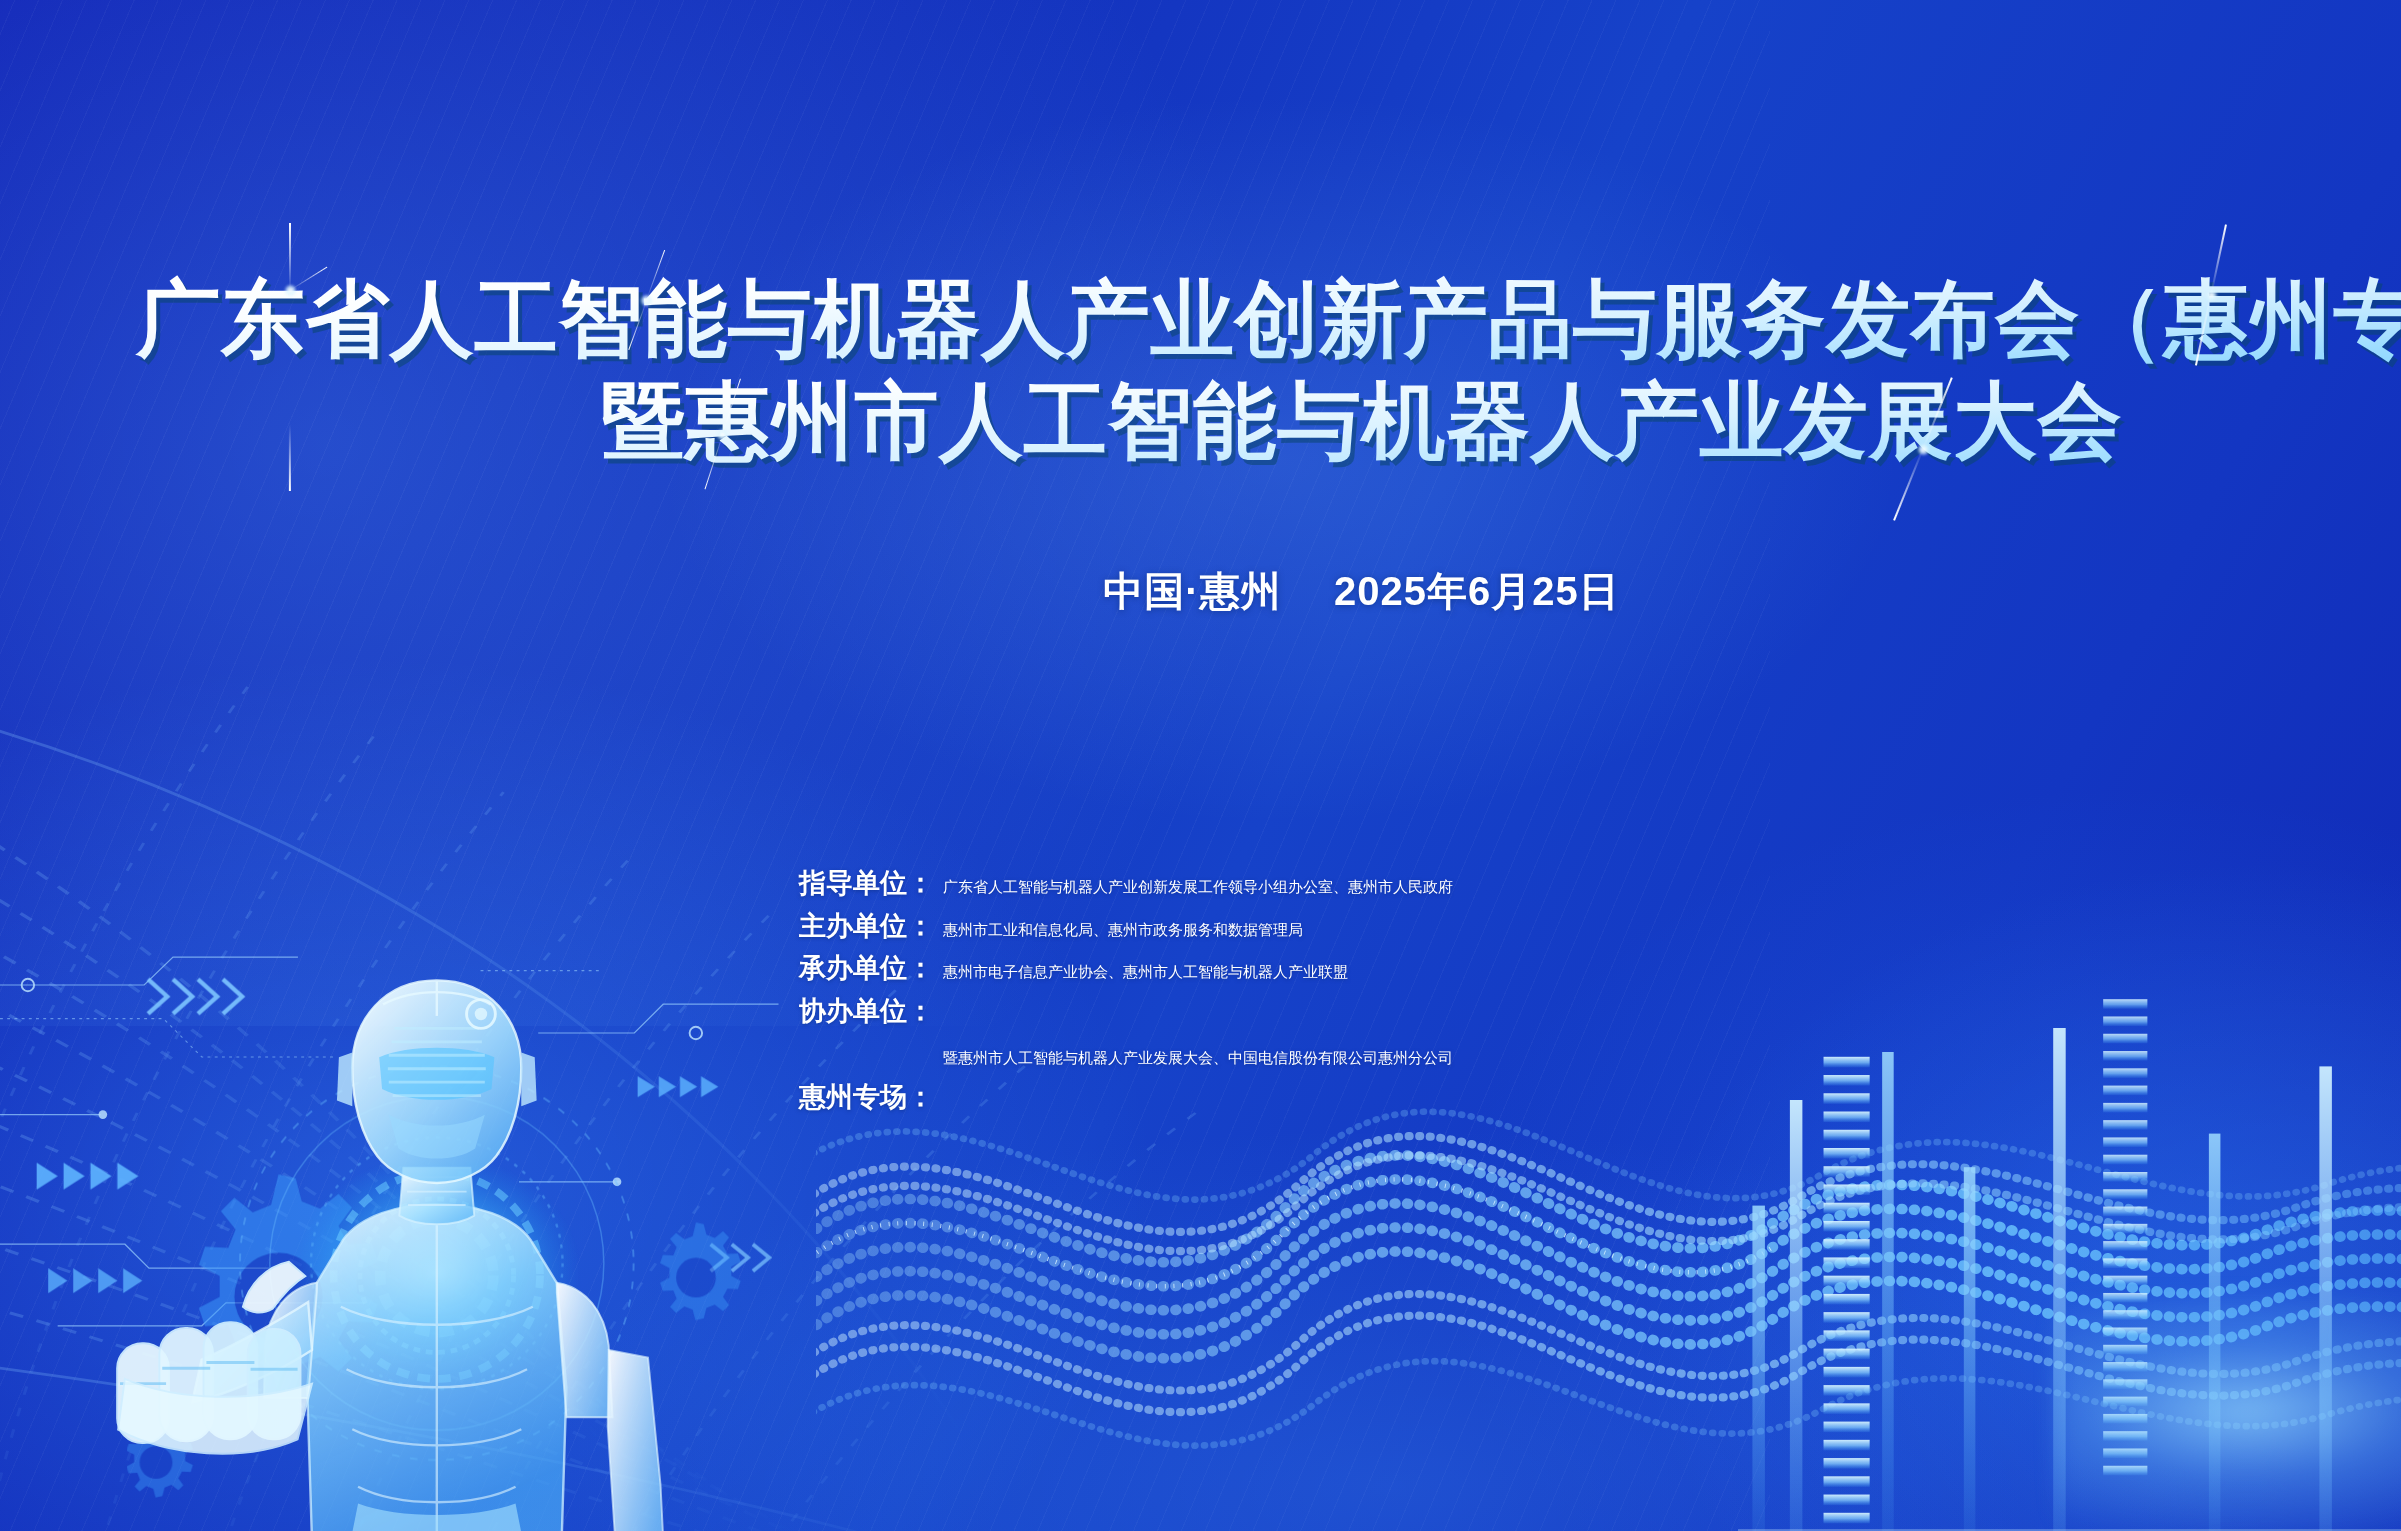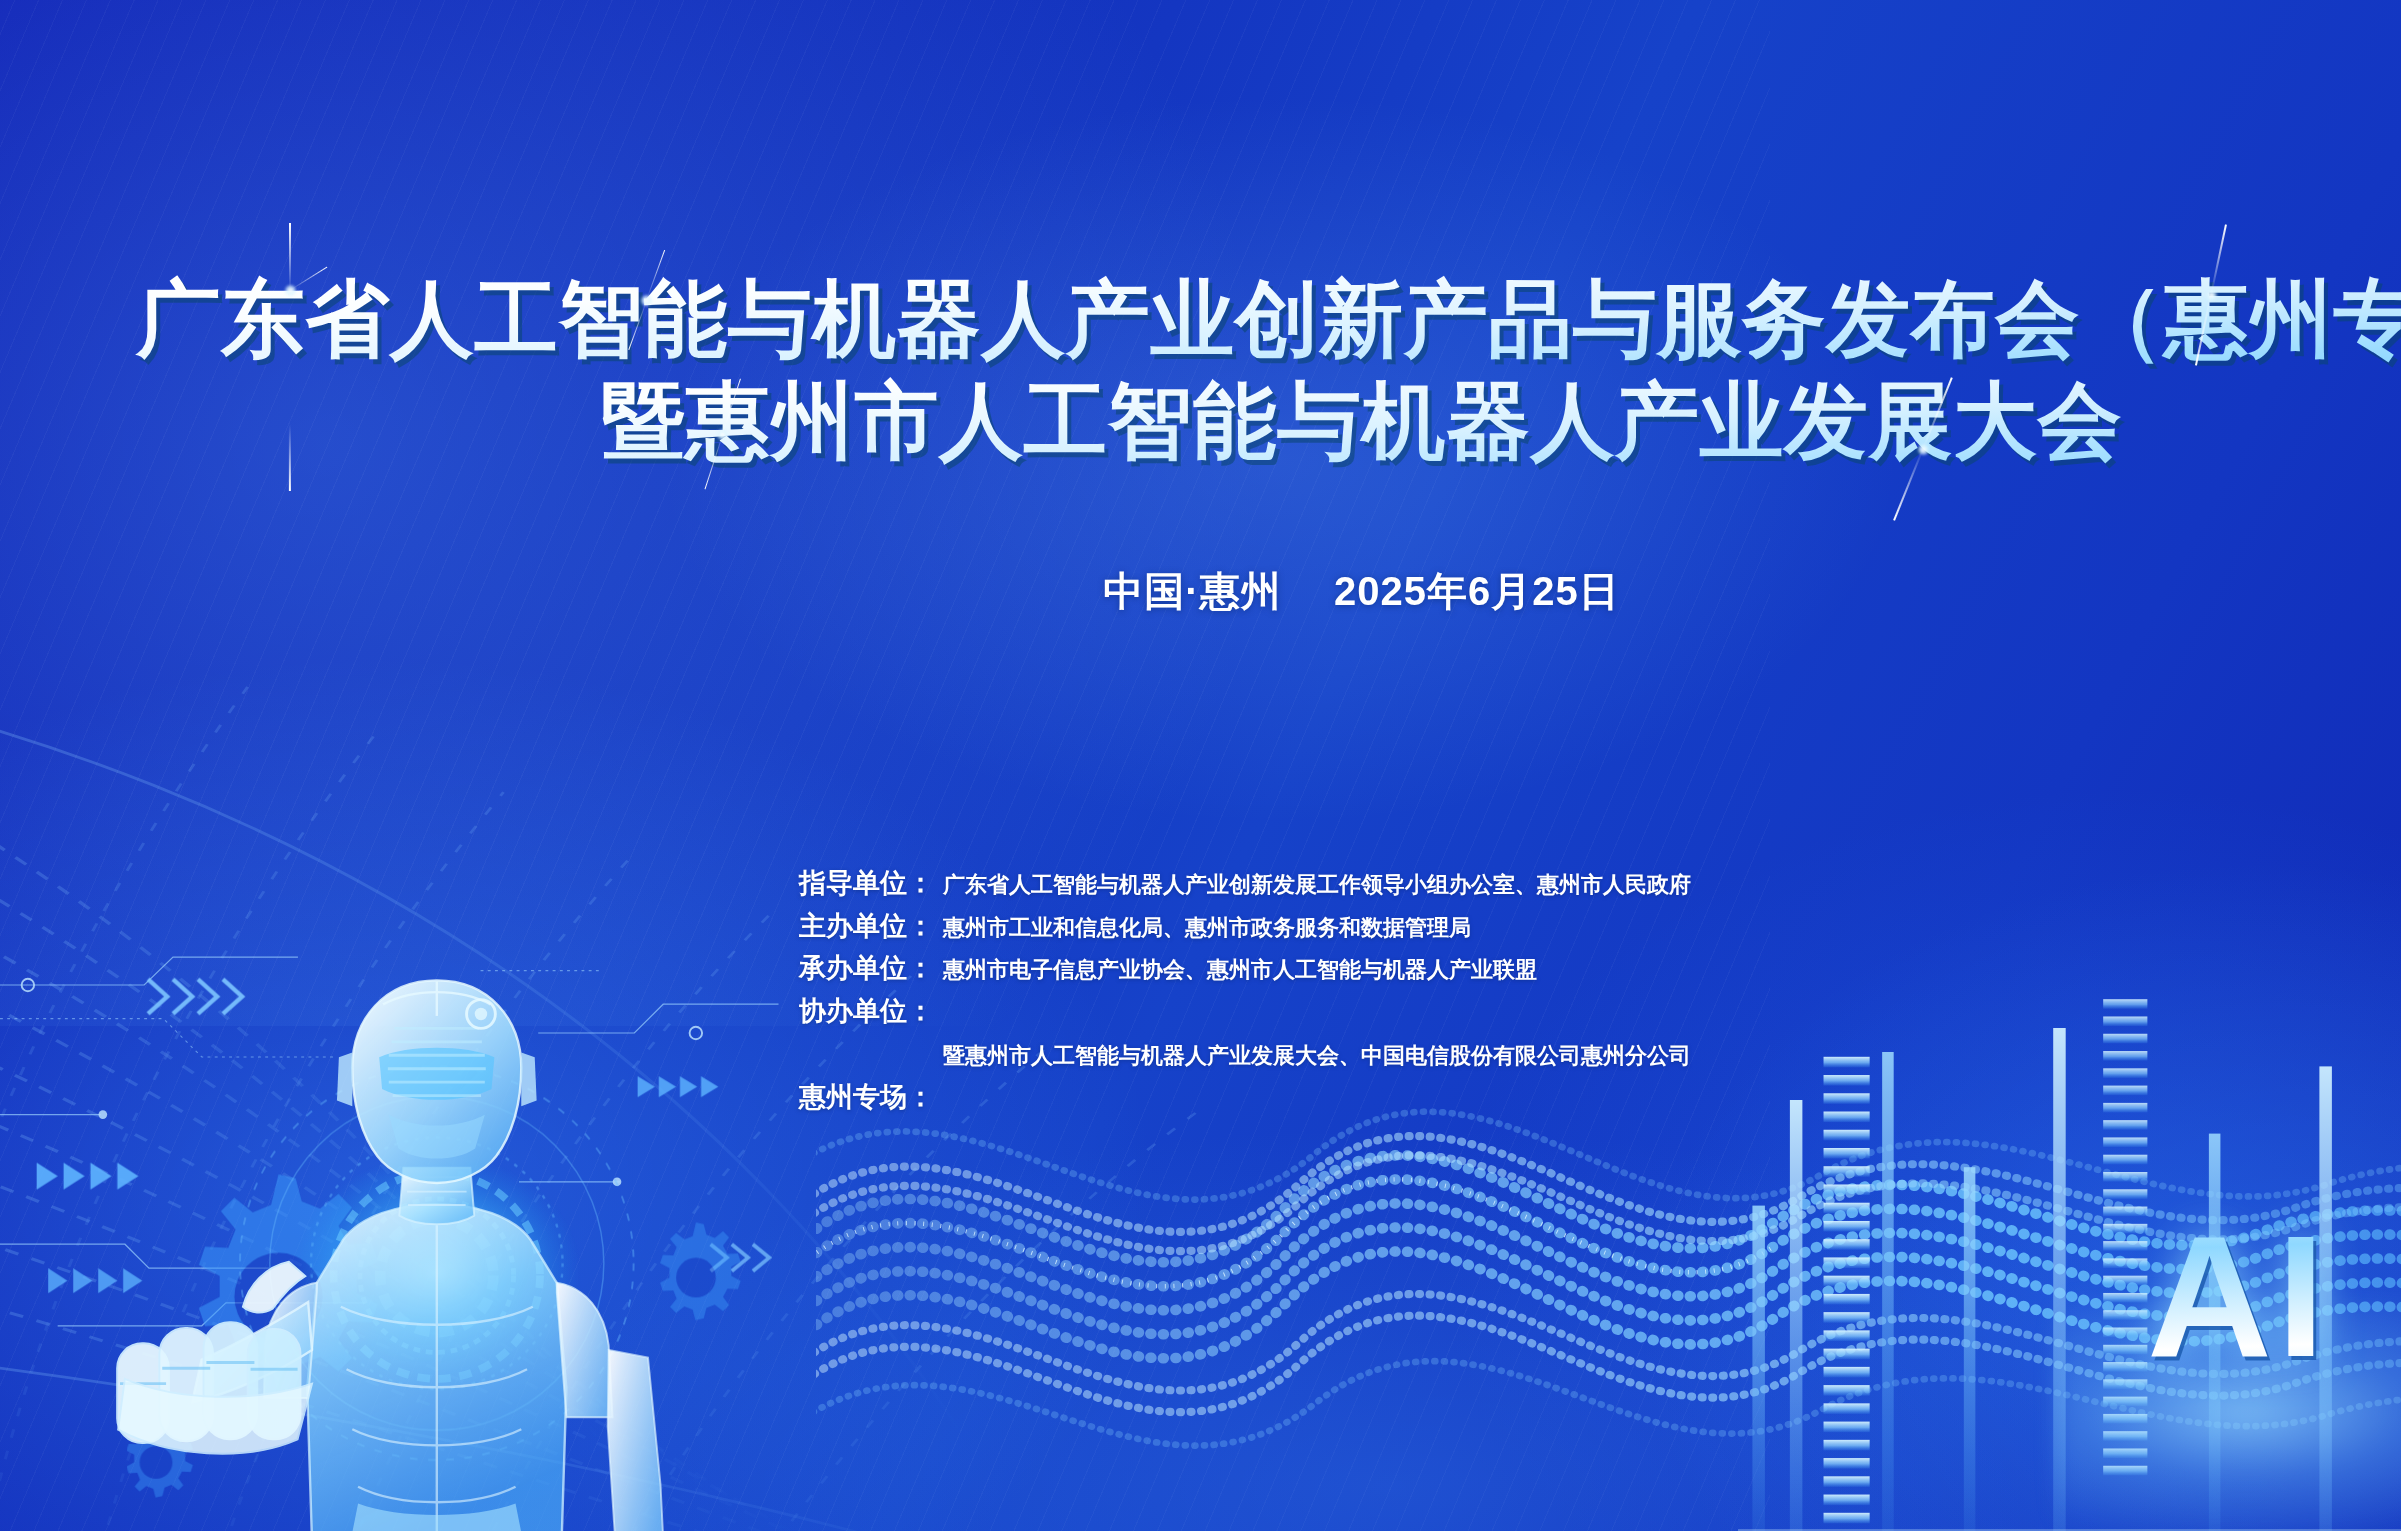--- a/index.html
+++ b/index.html
@@ -122,21 +122,21 @@
   .credits{position:absolute;left:799px;top:865px;width:1633px;}
   .credit-row{display:flex;align-items:baseline;margin-bottom:6.7px;}
   .credit-row:nth-child(5){margin-bottom:7.7px;}
   .credit-label{
     flex:0 0 144px;width:144px;
     font-size:27px;font-weight:700;color:#ffffff;letter-spacing:0px;
     white-space:nowrap;
     text-shadow:0 1px 3.8px rgba(8,40,110,.5);
   }
   .credit-value{
-    font-size:22px;font-weight:700;color:#ffffff;letter-spacing:0px;
+    font-size:15px;font-weight:400;color:#ffffff;letter-spacing:0px;
     white-space:nowrap;
     text-shadow:0 1px 3.8px rgba(8,40,110,.5);
   }
   .credit-row.cont .credit-label{visibility:hidden;}
 </style>
 </head>
 <body>
 
 <div id="stage">
 
@@ -526,21 +526,20 @@
           <rect x="1540" y="1190" width="86" height="20"></rect>
         <rect x="1540" y="1226" width="86" height="20"></rect>
       </g>
     </g>
 
     <rect x="0" y="1294" width="2050" height="5" fill="#bfe6ff" opacity=".35"></rect>
   </svg>
 
   <div class="layer aiGlow"></div>
 
-  <div class="ai-wordmark">AI</div>
 
   <div class="title-wrap">
     <span class="title-line l1">广东省人工智能与机器人产业创新产品与服务发布会（惠州专场）</span>
     <span class="title-line l2">暨惠州市人工智能与机器人产业发展大会</span>
   </div>
 
   <div class="spark" style="left:288px;top:288px;width:4.8px;height:4.8px;">
     <span class="core"></span>
     <i style="width:1.9px;height:67px;margin:-67px 0 0 -1px;"></i>
     <i style="width:1.9px;height:67px;margin:0 0 0 -1px;transform:rotate(180deg) translateY(-67px);"></i>

